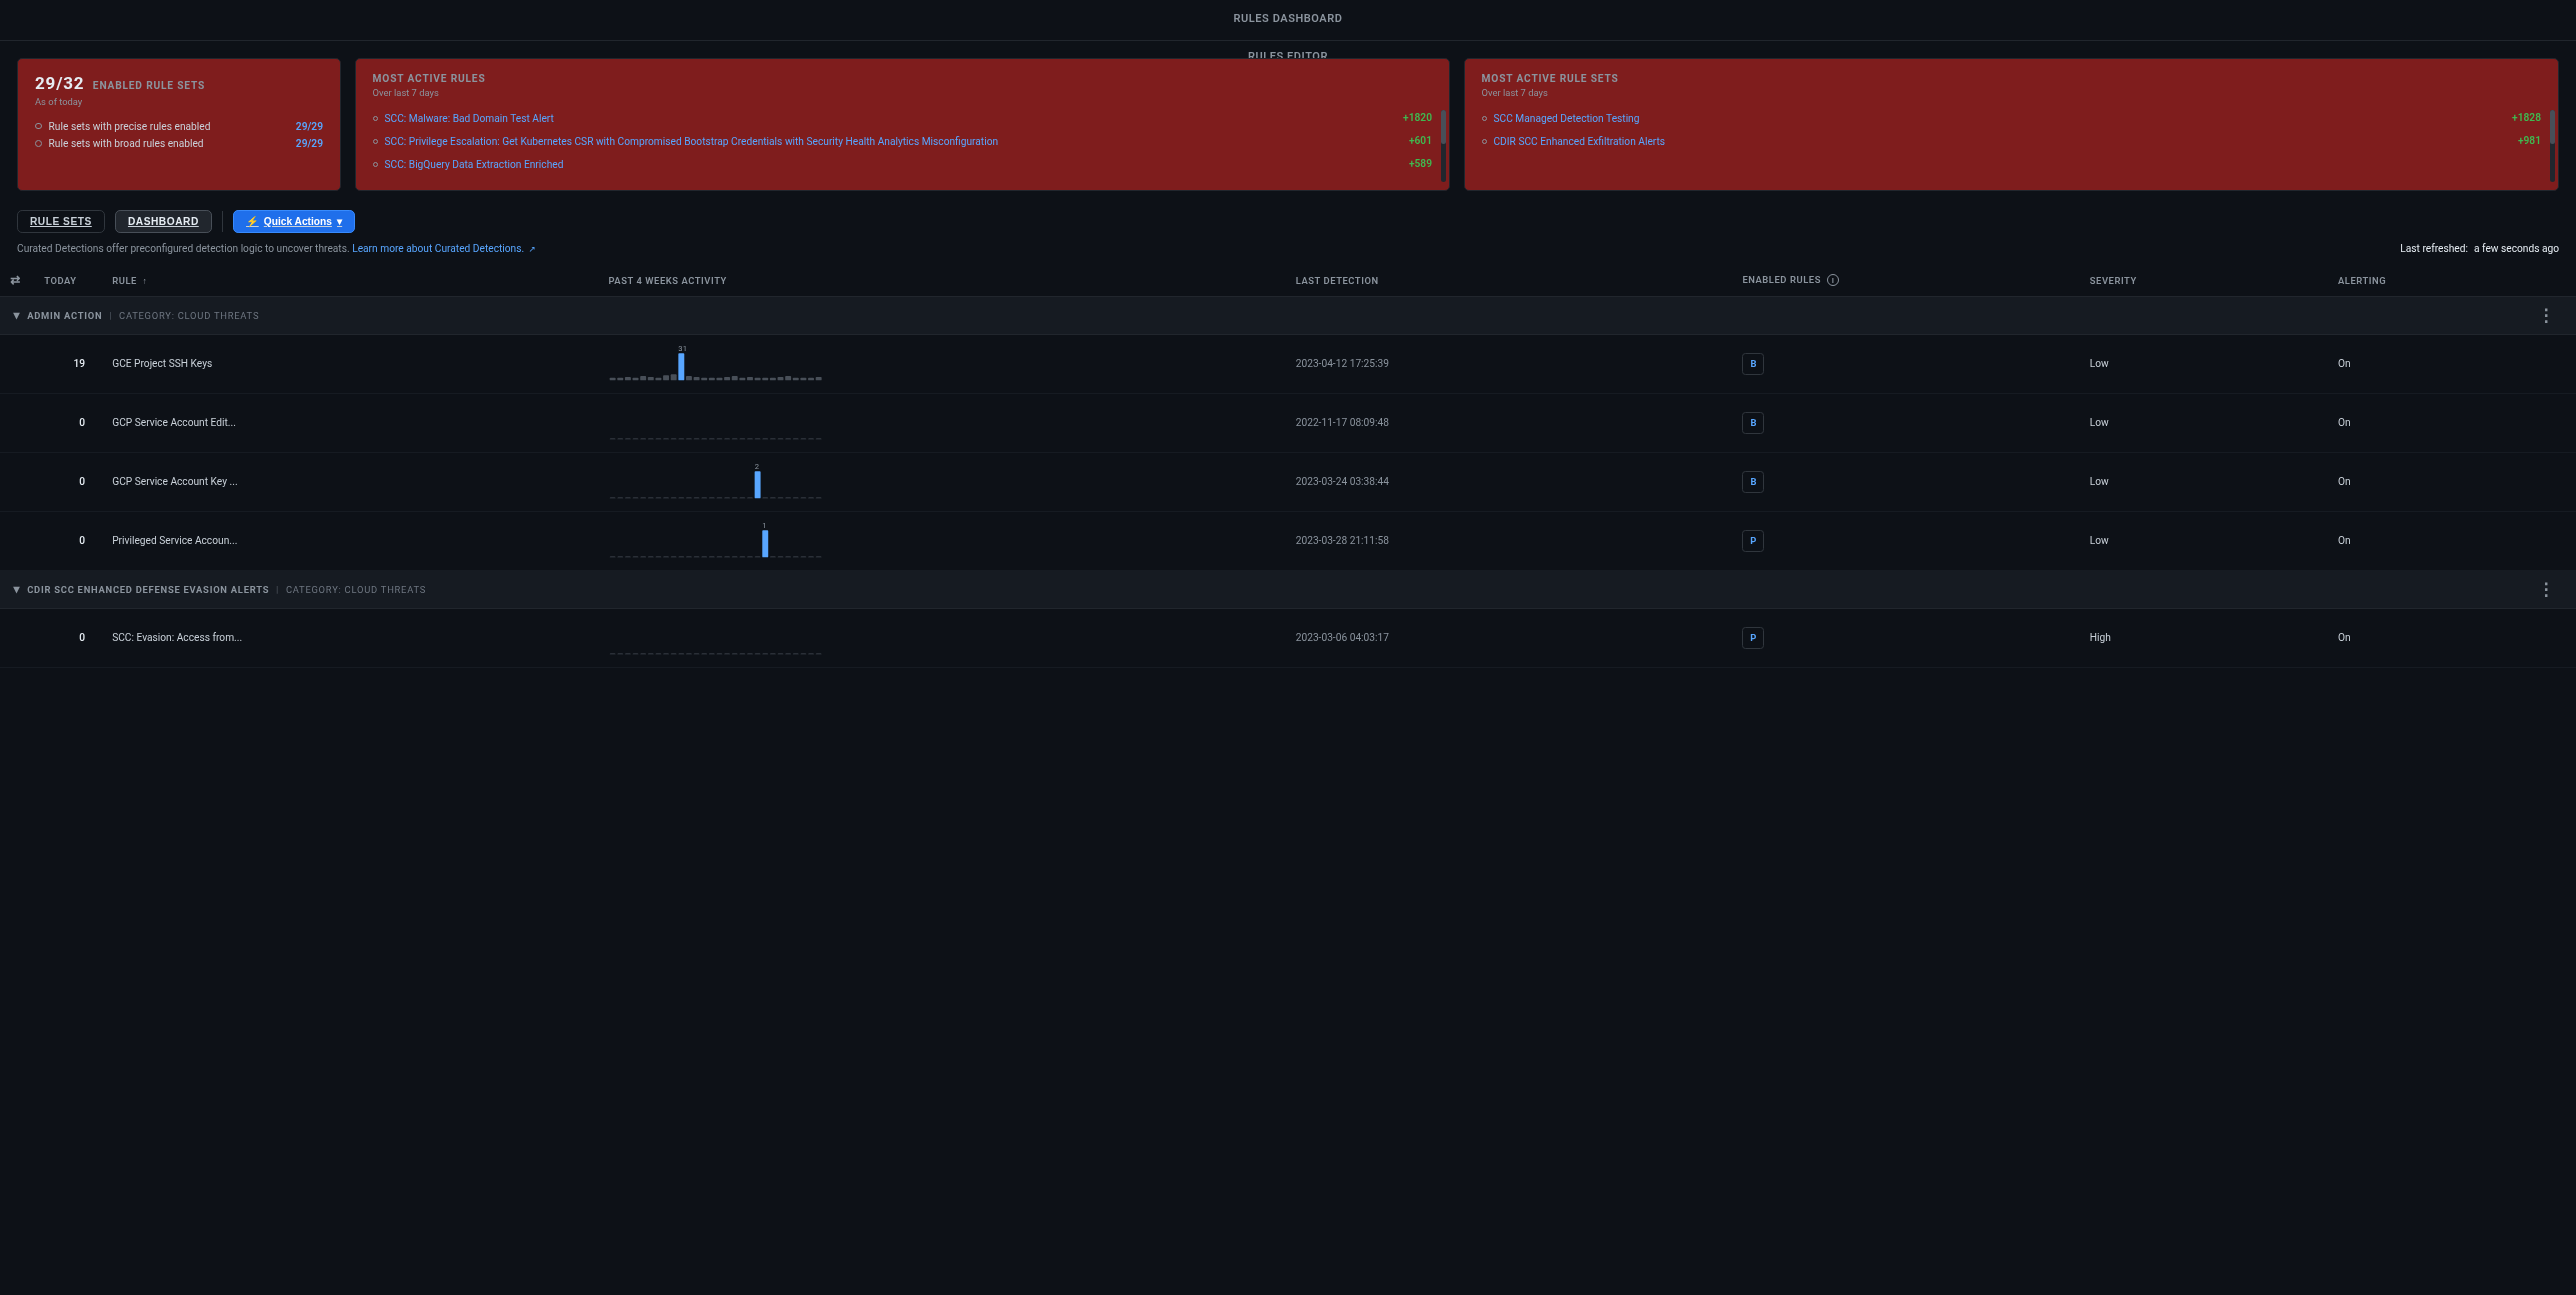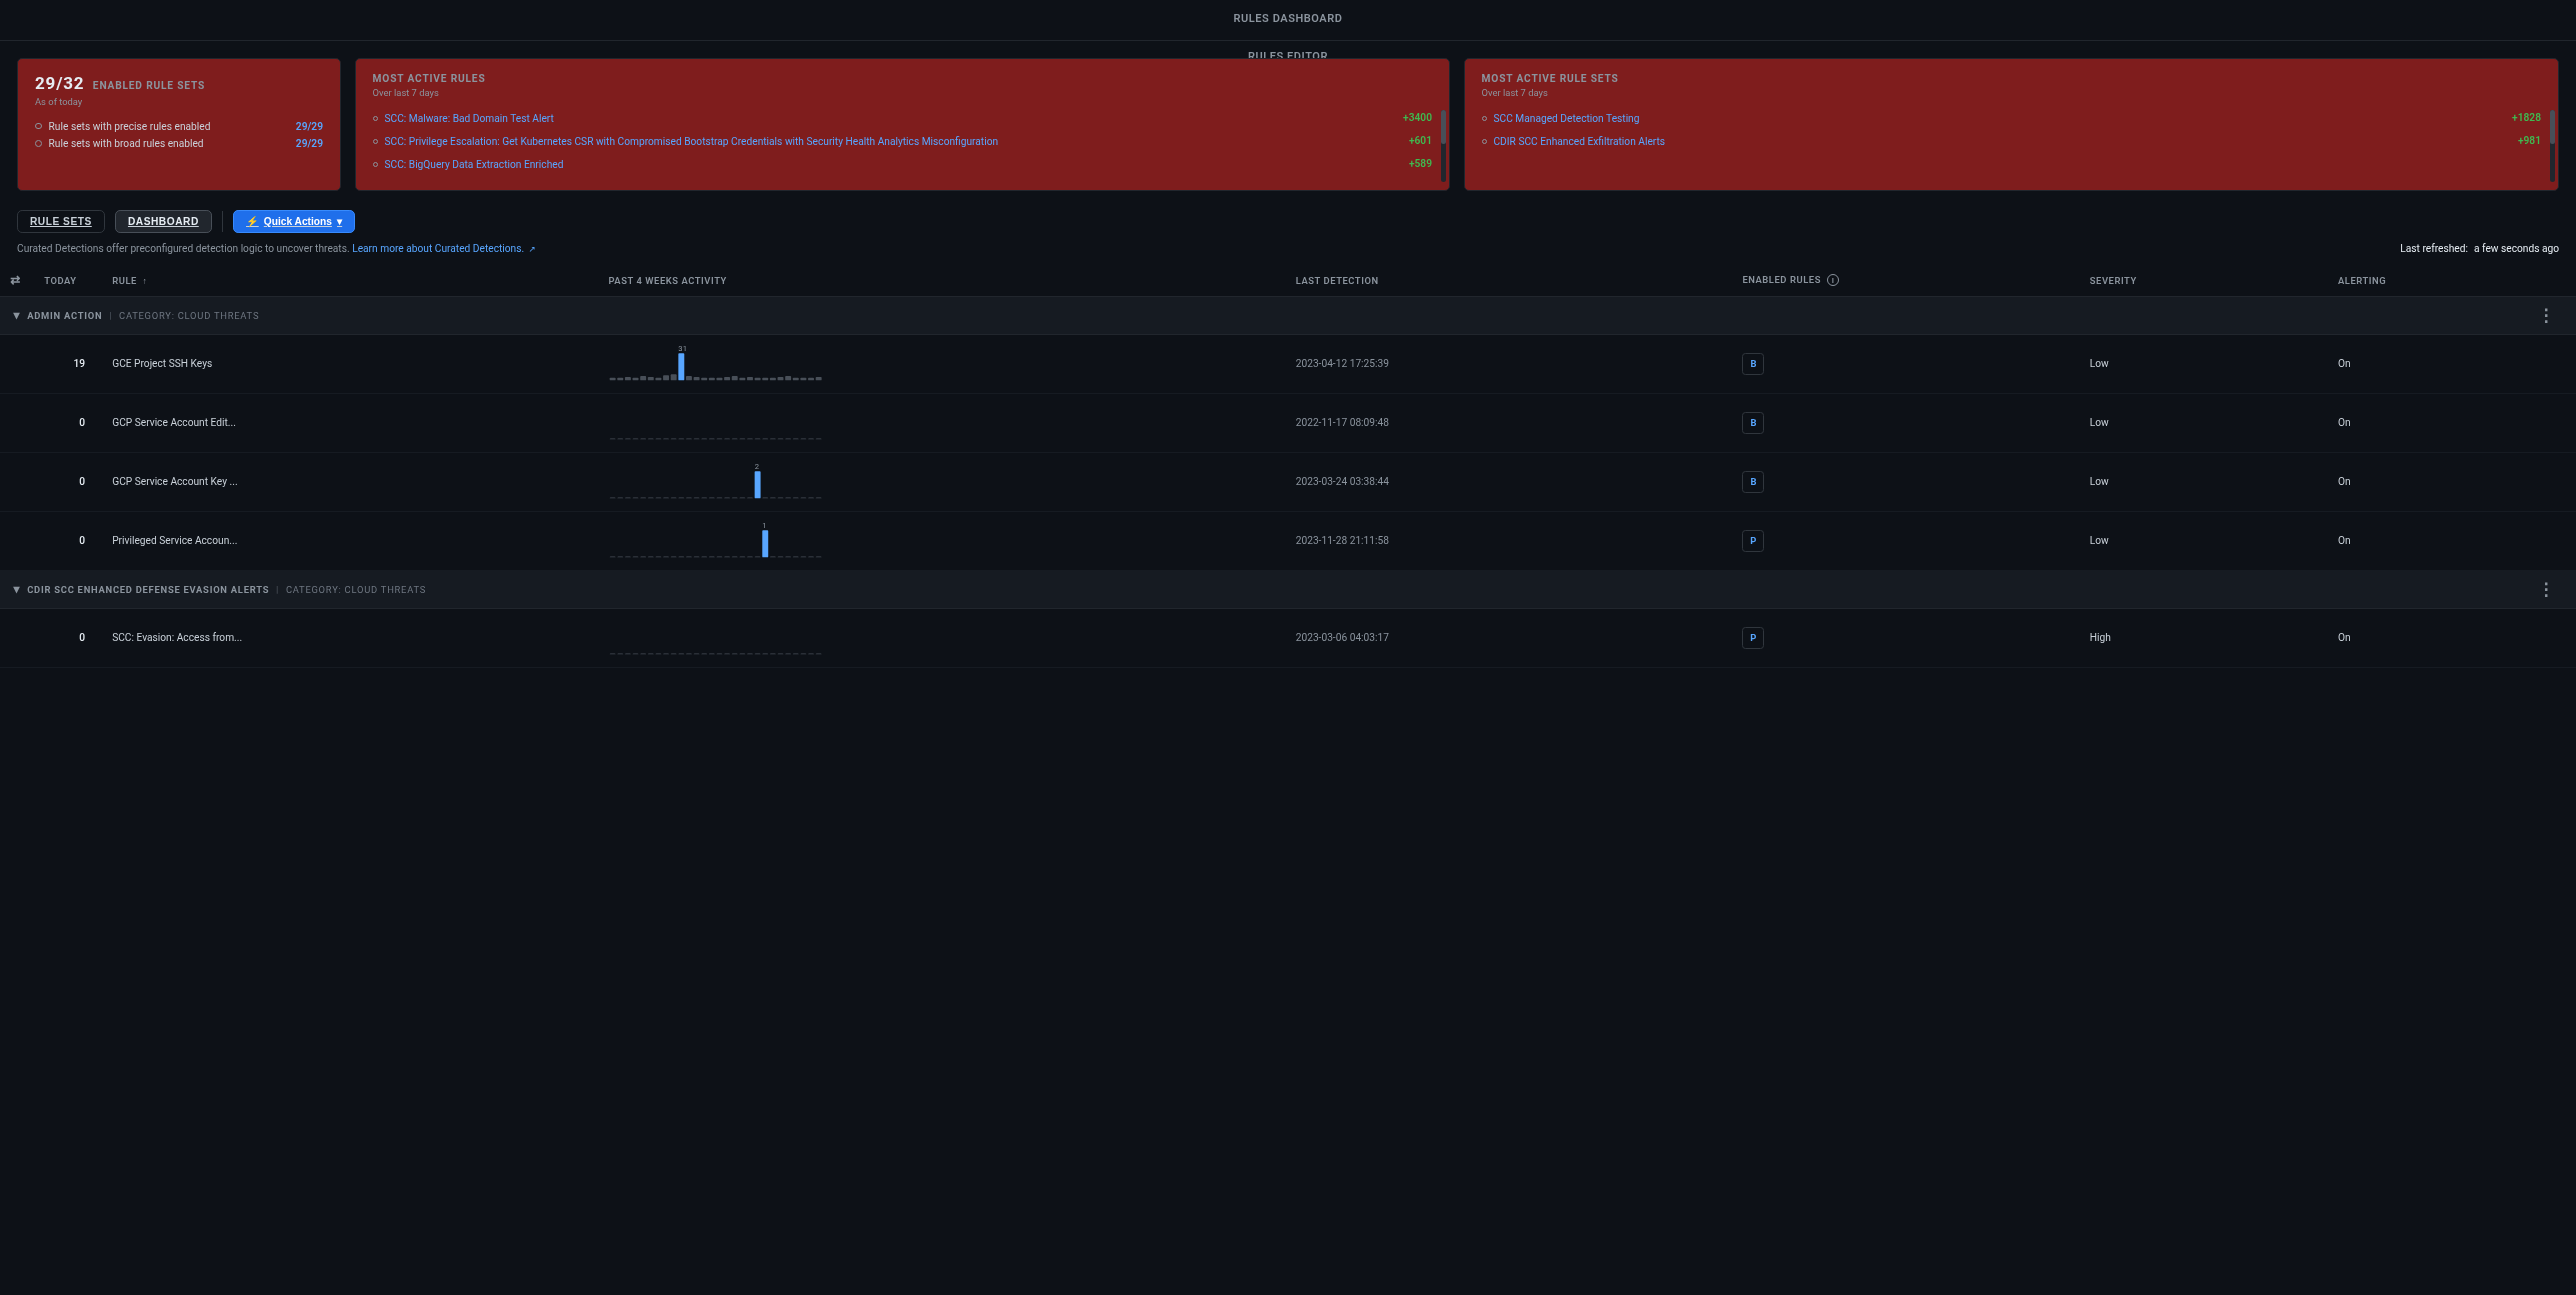--- a/index.html
+++ b/index.html
@@ -389,21 +389,21 @@
 
   <div class="summary-card card-md">
     <div class="card-scrollbar">
         <div class="card-scrollbar-thumb"></div>
       </div>
     <div class="card-title">Most Active Rules</div>
     <div class="card-subtitle">Over last 7 days</div>
     <div class="rules-list-item">
       <span class="bullet"></span>
       <a class="rule-link">SCC: Malware: Bad Domain Test Alert</a>
-      <span class="rule-count">+3400</span>
+      <span class="rule-count">+1820</span>
     </div>
     <div class="rules-list-item">
       <span class="bullet"></span>
       <a class="rule-link">SCC: Privilege Escalation: Get Kubernetes CSR with Compromised Bootstrap Credentials with Security Health Analytics Misconfiguration</a>
       <span class="rule-count">+601</span>
     </div>
     <div class="rules-list-item">
       <span class="bullet"></span>
       <a class="rule-link">SCC: BigQuery Data Extraction Enriched</a>
       <span class="rule-count">+589</span>
@@ -664,21 +664,21 @@
                 <rect x="180" y="0" width="7" height="32" fill="#58a6ff" rx="1"></rect>
                 <rect x="189" y="31" width="7" height="1" fill="#484f58" rx="1"></rect>
                 <rect x="198" y="31" width="7" height="1" fill="#484f58" rx="1"></rect>
                 <rect x="207" y="31" width="7" height="1" fill="#484f58" rx="1"></rect>
                 <rect x="216" y="31" width="7" height="1" fill="#484f58" rx="1"></rect>
                 <rect x="225" y="31" width="7" height="1" fill="#484f58" rx="1"></rect>
                 <rect x="234" y="31" width="7" height="1" fill="#484f58" rx="1"></rect>
                 <rect x="243" y="31" width="7" height="1" fill="#484f58" rx="1"></rect>
               </g>
     </svg></td>
-      <td style="color:#8b949e; font-size:10.2px;">2023-11-28 21:11:58</td>
+      <td style="color:#8b949e; font-size:10.2px;">2023-03-28 21:11:58</td>
       <td>
         <span class="rule-badge">P</span>
       </td>
       <td class="severity-low" style="font-size:10.2px;">Low</td>
       <td class="alerting-on" style="font-size:10.2px;">On</td>
     </tr>
         <tr class="group-row">
     <td colspan="8" style="padding: 0;">
       <div style="display:flex; align-items:center; padding: 8.5px 13.6px;">
         <span style="margin-right:6.8px; color:#8b949e; cursor:pointer; font-size:12px;">▾</span>

